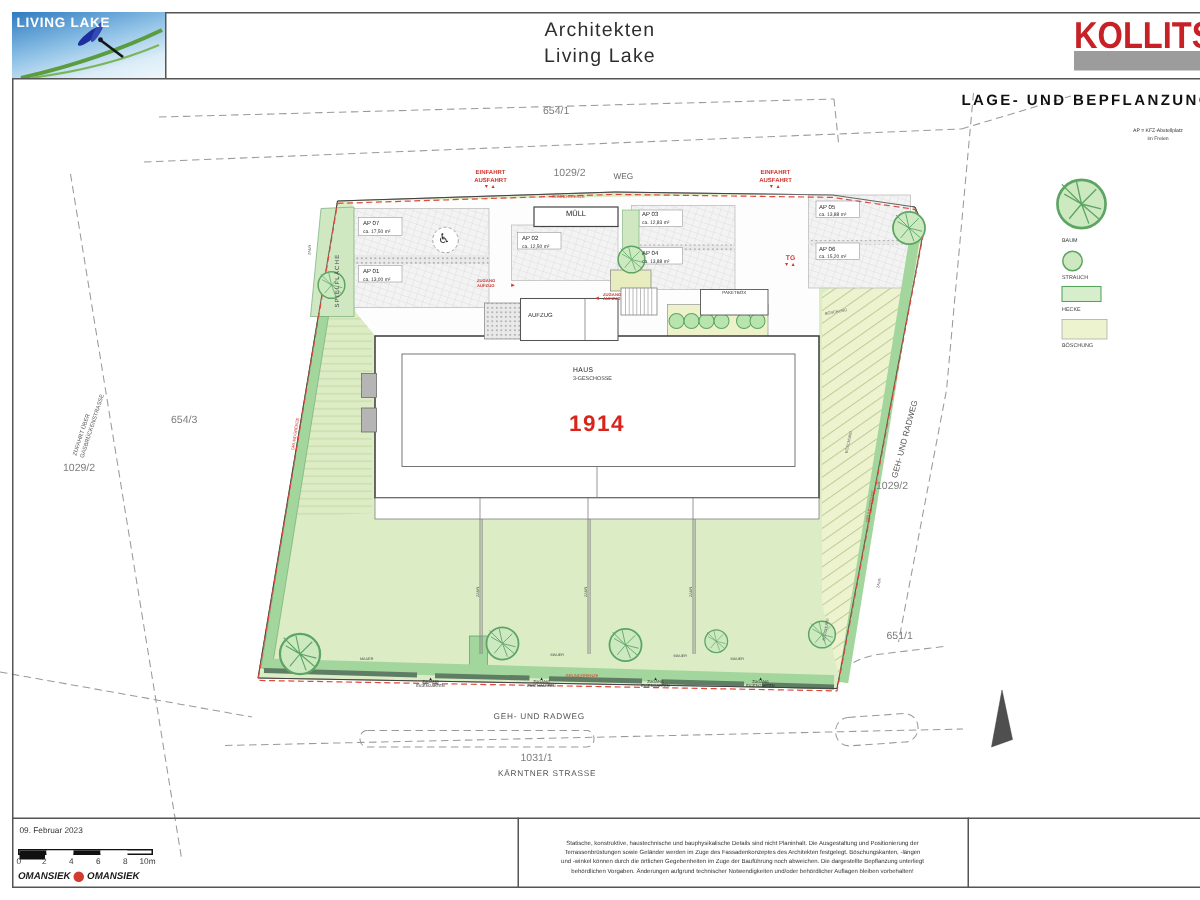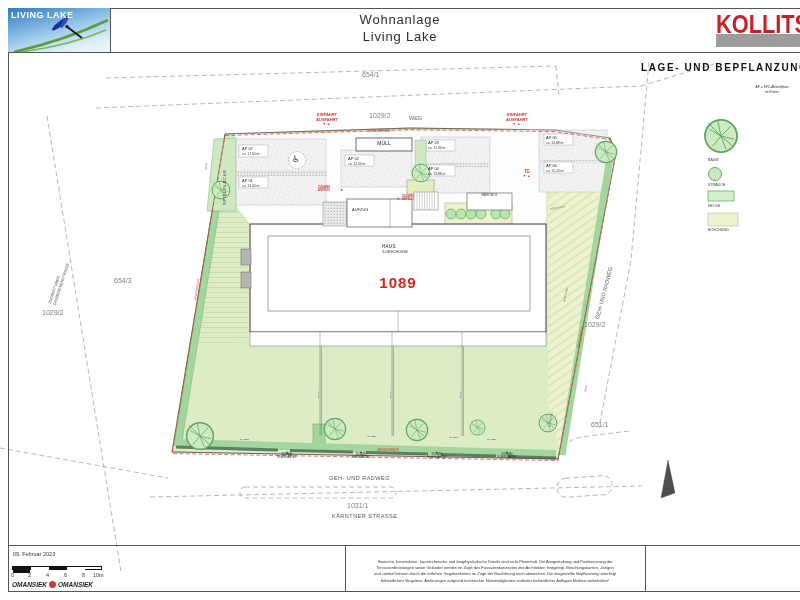--- a/index.html
+++ b/index.html
@@ -171,21 +171,21 @@
     <path d="M6 44 Q58 32 100 12" stroke="#5a9c3e" stroke-width="2.6" fill="none"></path>
     <path d="M12 44 Q60 38 98 22" stroke="#7ab55a" stroke-width="1.4" fill="none"></path>
     <ellipse cx="52" cy="16" rx="10" ry="2.6" fill="#1d2f9e" transform="rotate(-38 52 16)"></ellipse>
     <ellipse cx="57" cy="13" rx="8" ry="2" fill="#3549b5" transform="rotate(-60 57 13)"></ellipse>
     <path d="M58 18 L74 30" stroke="#15161d" stroke-width="1.8"></path>
     <circle cx="59" cy="18.5" r="1.6" fill="#15161d"></circle>
   </svg>
   <span class="lbl b" style="left:3px;top:2px;font-size:9px;color:#fff;letter-spacing:.5px">LIVING LAKE</span>
 </div>
 
-<div class="lbl c" style="left:320px;top:13px;width:160px;font-size:13px;color:#2e2e2e;letter-spacing:.8px">Wohnanlage</div>
+<div class="lbl c" style="left:320px;top:13px;width:160px;font-size:13px;color:#2e2e2e;letter-spacing:.8px">Architekten</div>
 <div class="lbl c" style="left:320px;top:30px;width:160px;font-size:13px;color:#2e2e2e;letter-spacing:.8px">Living Lake</div>
 
 <div class="lbl b" style="left:716px;top:10px;font-size:25px;color:#c62127;transform:scaleX(.87);transform-origin:0 0">KOLLITSCH</div>
 <div class="abs" style="left:716px;top:34px;width:90px;height:13px;background:#9c9c9c"></div>
 
 <div class="lbl b" style="left:641px;top:62px;font-size:10px;color:#111;letter-spacing:1.6px">LAGE- UND BEPFLANZUNGSPLAN</div>
 <div class="lbl c" style="left:746px;top:86px;width:52px;font-size:3.4px;color:#333">AP = KFZ-Abstellplatz</div>
 <div class="lbl c" style="left:746px;top:91px;width:52px;font-size:3.4px;color:#333">im Freien</div>
 <div class="lbl" style="left:708px;top:158px;font-size:3.6px">BAUM</div>
 <div class="lbl" style="left:708px;top:183px;font-size:3.6px">STRAUCH</div>
@@ -270,21 +270,21 @@
 <div class="lbl" style="left:550px;top:209px;font-size:2.6px;color:#666;transform:rotate(-10deg);transform-origin:0 0">BÖSCHUNG</div>
 <div class="lbl" style="left:564px;top:302px;font-size:2.6px;color:#666;transform:rotate(-78deg);transform-origin:0 0">BÖSCHUNG</div>
 <div class="lbl" style="left:549px;top:427px;font-size:2.6px;color:#666;transform:rotate(-80deg);transform-origin:0 0">BÖSCHUNG</div>
 <div class="lbl" style="left:223px;top:205px;font-size:4px;color:#444;letter-spacing:.8px;transform:rotate(-90deg);transform-origin:0 0">SPIELFLÄCHE</div>
 <div class="lbl c" style="left:356px;top:141px;width:56px;font-size:5px;color:#222">MÜLL</div>
 <div class="lbl" style="left:352px;top:208px;font-size:4px;color:#333">AUFZUG</div>
 <div class="lbl c" style="left:467px;top:194px;width:45px;font-size:3px;color:#333">PAKETBOX</div>
 
 <div class="lbl" style="left:382px;top:244px;font-size:4.5px;color:#222;letter-spacing:.3px">HAUS</div>
 <div class="lbl" style="left:382px;top:250px;font-size:3.6px;color:#333">3-GESCHOSSE</div>
-<div class="lbl c b" style="left:368px;top:274px;width:60px;font-size:15px;color:#d9241b;letter-spacing:1px">1089</div>
+<div class="lbl c b" style="left:368px;top:274px;width:60px;font-size:15px;color:#d9241b;letter-spacing:1px">1914</div>
 
 <div class="lbl" style="left:242px;top:147px;font-size:4px;color:#222">AP 07</div>
 <div class="lbl" style="left:242px;top:153px;font-size:3.3px;color:#333">ca. 17,50 m²</div>
 <span class="lbl" style="left:292px;top:154px;font-size:9px;color:#333">♿</span>
 <div class="lbl" style="left:242px;top:179px;font-size:4px;color:#222">AP 01</div>
 <div class="lbl" style="left:242px;top:185px;font-size:3.3px;color:#333">ca. 13,00 m²</div>
 <div class="lbl" style="left:348px;top:157px;font-size:4px;color:#222">AP 02</div>
 <div class="lbl" style="left:348px;top:163px;font-size:3.3px;color:#333">ca. 12,50 m²</div>
 <div class="lbl" style="left:428px;top:141px;font-size:4px;color:#222">AP 03</div>
 <div class="lbl" style="left:428px;top:147px;font-size:3.3px;color:#333">ca. 12,83 m²</div>

